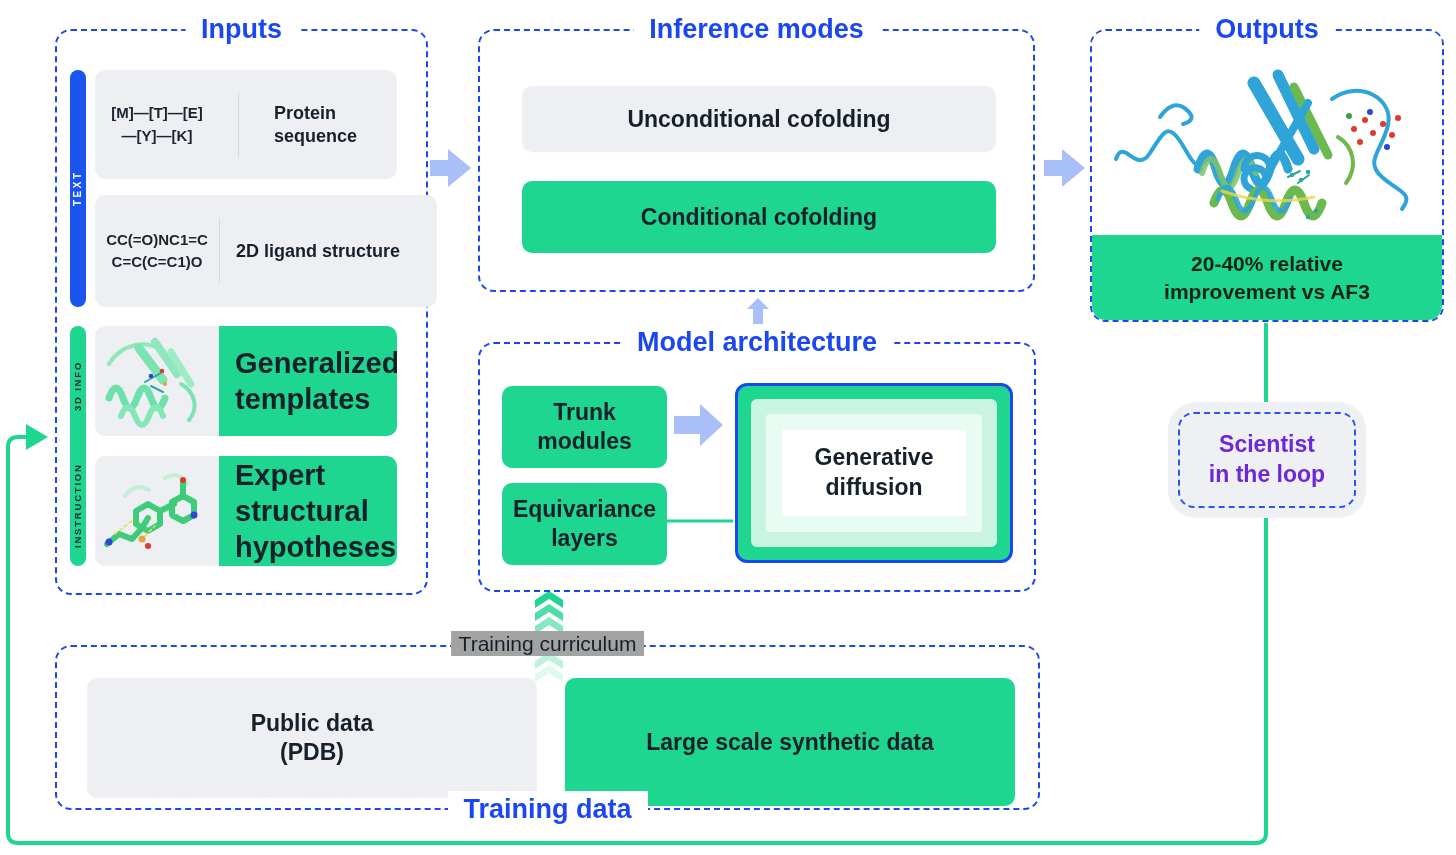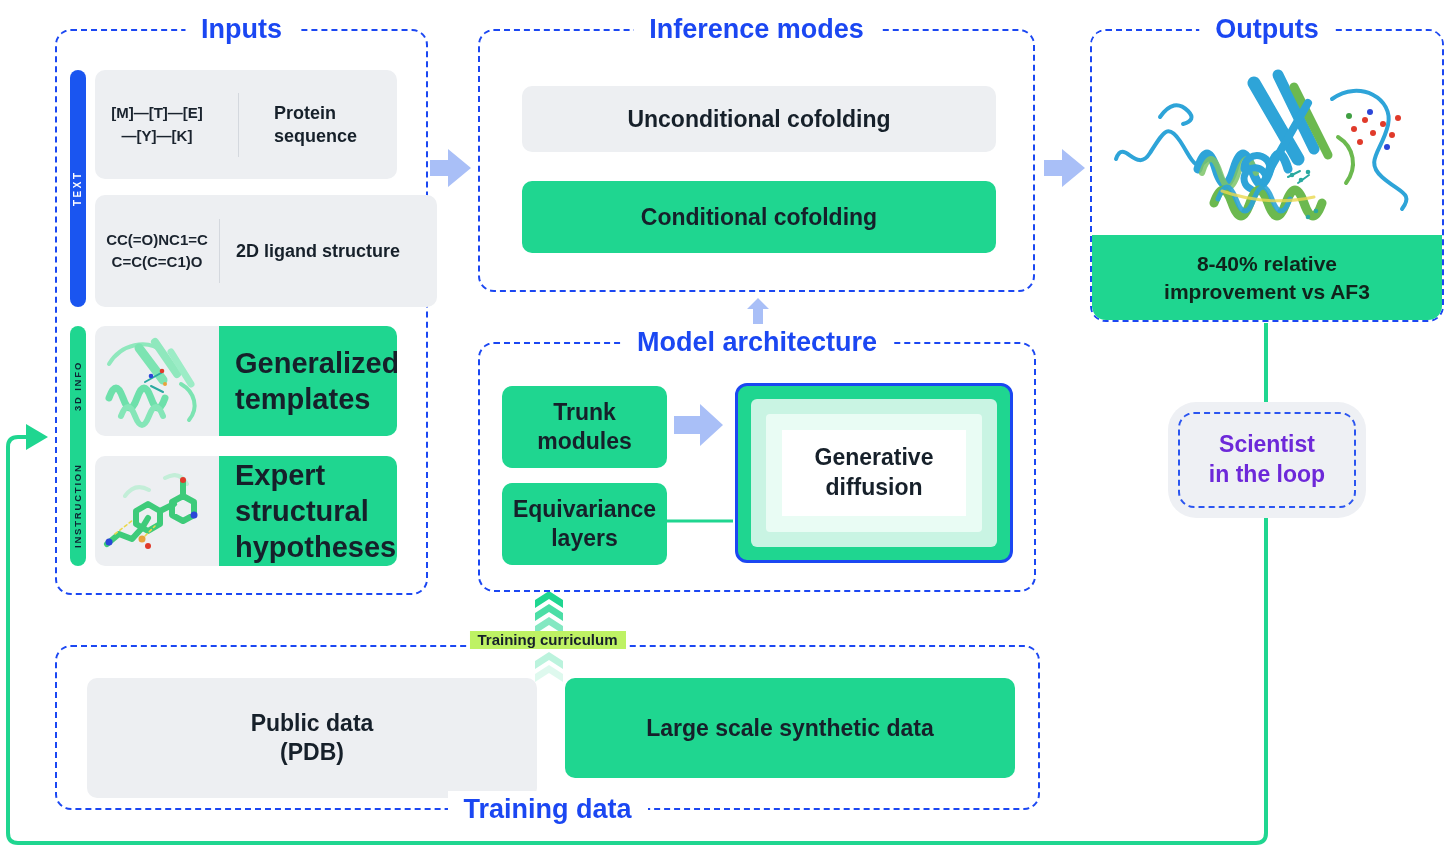--- a/index.html
+++ b/index.html
@@ -17,21 +17,21 @@
   svg.connect{position:absolute;left:0;top:0;width:1456px;height:855px;pointer-events:none;}
   .panel{position:absolute;border:2px dashed var(--blue);border-radius:16px;box-sizing:border-box;}
   .panel-title{
     position:absolute;top:-20px;left:50%;transform:translateX(-50%);
     background:#fff;padding:0 16px;font-size:27px;font-weight:700;color:var(--blue);
     white-space:nowrap;line-height:1.4;
   }
   .panel-title.bottom{top:auto;bottom:-21px;}
   .plain-label{
     position:absolute;top:-16px;left:50%;transform:translateX(-50%);
-    background:#bef264;padding:0 8px;font-size:15px;font-weight:700;color:var(--ink);
+    background:#a3a3a3;padding:0 8px;font-size:21px;font-weight:400;color:var(--ink);
     white-space:nowrap;line-height:1.2;
   }
   .box{
     position:absolute;border-radius:10px;box-sizing:border-box;
     display:flex;align-items:center;justify-content:center;text-align:center;
     font-size:23px;font-weight:600;color:var(--ink);line-height:1.25;
   }
   .box.gray{background:var(--gray);}
   .box.green{background:var(--green);}
   
@@ -248,21 +248,21 @@
         <g fill="#2aa9a0">
           <circle cx="190" cy="134" r="2.3"></circle>
             <circle cx="199" cy="139" r="2.3"></circle>
             <circle cx="206" cy="131" r="2.3"></circle>
           <circle cx="214" cy="170" r="2.3"></circle>
             <circle cx="206" cy="176" r="2.3"></circle>
         </g>
       </svg>
       <div class="outputs-footer two-line">
         <div>
-          <span>8-40% relative</span>
+          <span>20-40% relative</span>
           <span>improvement vs AF3</span>
         </div>
       </div>
     </div>
     <span class="panel-title">Outputs</span>
   </section>
 
   <section class="panel" style="left:478px;top:342px;width:558px;height:250px;">
     <span class="panel-title">Model architecture</span>
     <div class="box green" style="left:22px;top:42px;width:165px;height:82px;padding:0 18px;">Trunk modules</div>
@@ -286,17 +286,17 @@
   </div>
 
   <section class="panel" style="left:55px;top:645px;width:985px;height:165px;">
     <span class="plain-label">Training curriculum</span>
     <div class="box gray two-line" style="left:30px;top:31px;width:450px;height:120px;">
       <div>
         <span>Public data</span>
         <span>(PDB)</span>
       </div>
     </div>
-    <div class="box green" style="left:508px;top:31px;width:450px;height:100px;">Large scale synthetic data</div>
+    <div class="box green" style="left:508px;top:31px;width:450px;height:128px;">Large scale synthetic data</div>
     <span class="panel-title bottom">Training data</span>
   </section>
 
 </div>
 
 </body></html>

